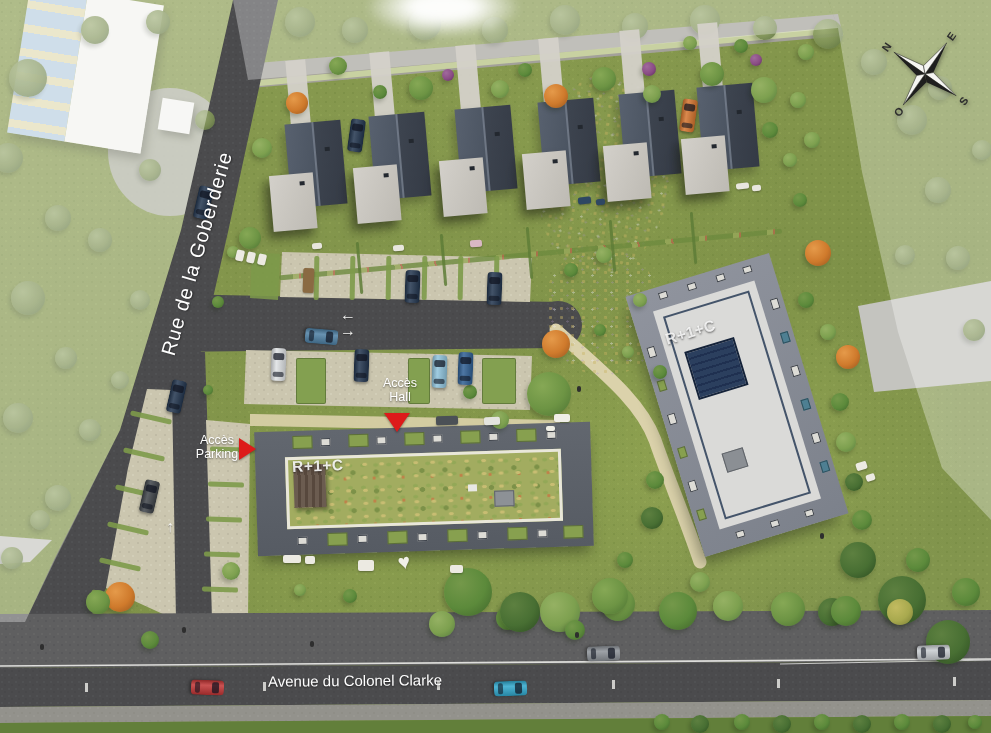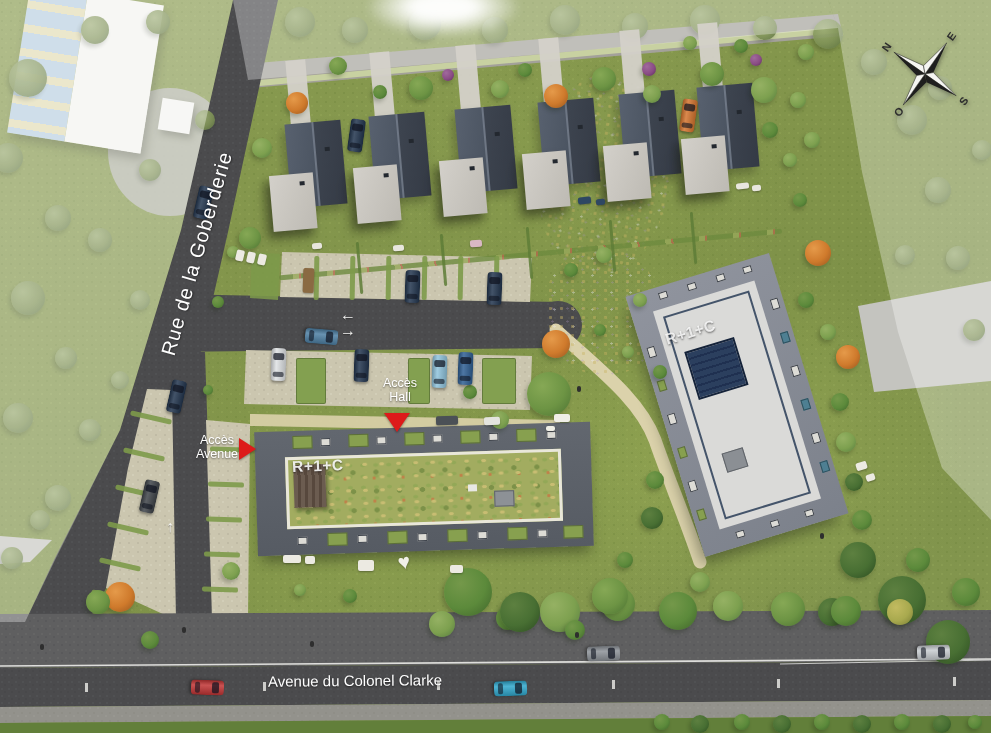--- a/index.html
+++ b/index.html
@@ -208,21 +208,21 @@
     </div>
 
   <div class="lbl" style="left:370px;top:376px;width:60px;text-align:center;font-size:12.5px;line-height:1.15;">
     <div style="position:static">Accès</div>
     <div style="position:static">Hall</div>
   </div>
   <div class="tri-down" style="left: 384px; top: 413px; border-top-color: rgb(221, 26, 26);"></div>
 
   <div class="lbl" style="left:186px;top:433px;width:62px;text-align:center;font-size:12.5px;line-height:1.15;">
     <div style="position:static">Accès</div>
-    <div style="position:static">Avenue</div>
+    <div style="position:static">Parking</div>
   </div>
   <div class="tri-right" style="left: 239px; top: 438px; border-left-color: rgb(221, 26, 26);"></div>
 
   <div class="warr" style="left:340px;top:306px;">←</div>
   <div class="warr" style="left:340px;top:322px;">→</div>
   <div class="warr" style="left:166px;top:518px;">↑</div>
 
   <div class="lbl" style="left:-3px;top:242px;width:400px;text-align:center;font-size:20px;font-weight:500;transform:rotate(-74deg);letter-spacing:1px;">Rue de la Goberderie</div>
   <div class="lbl" style="left:240px;top:672px;width:230px;text-align:center;font-size:15px;transform:rotate(-0.5deg);">Avenue du Colonel Clarke</div>
 

